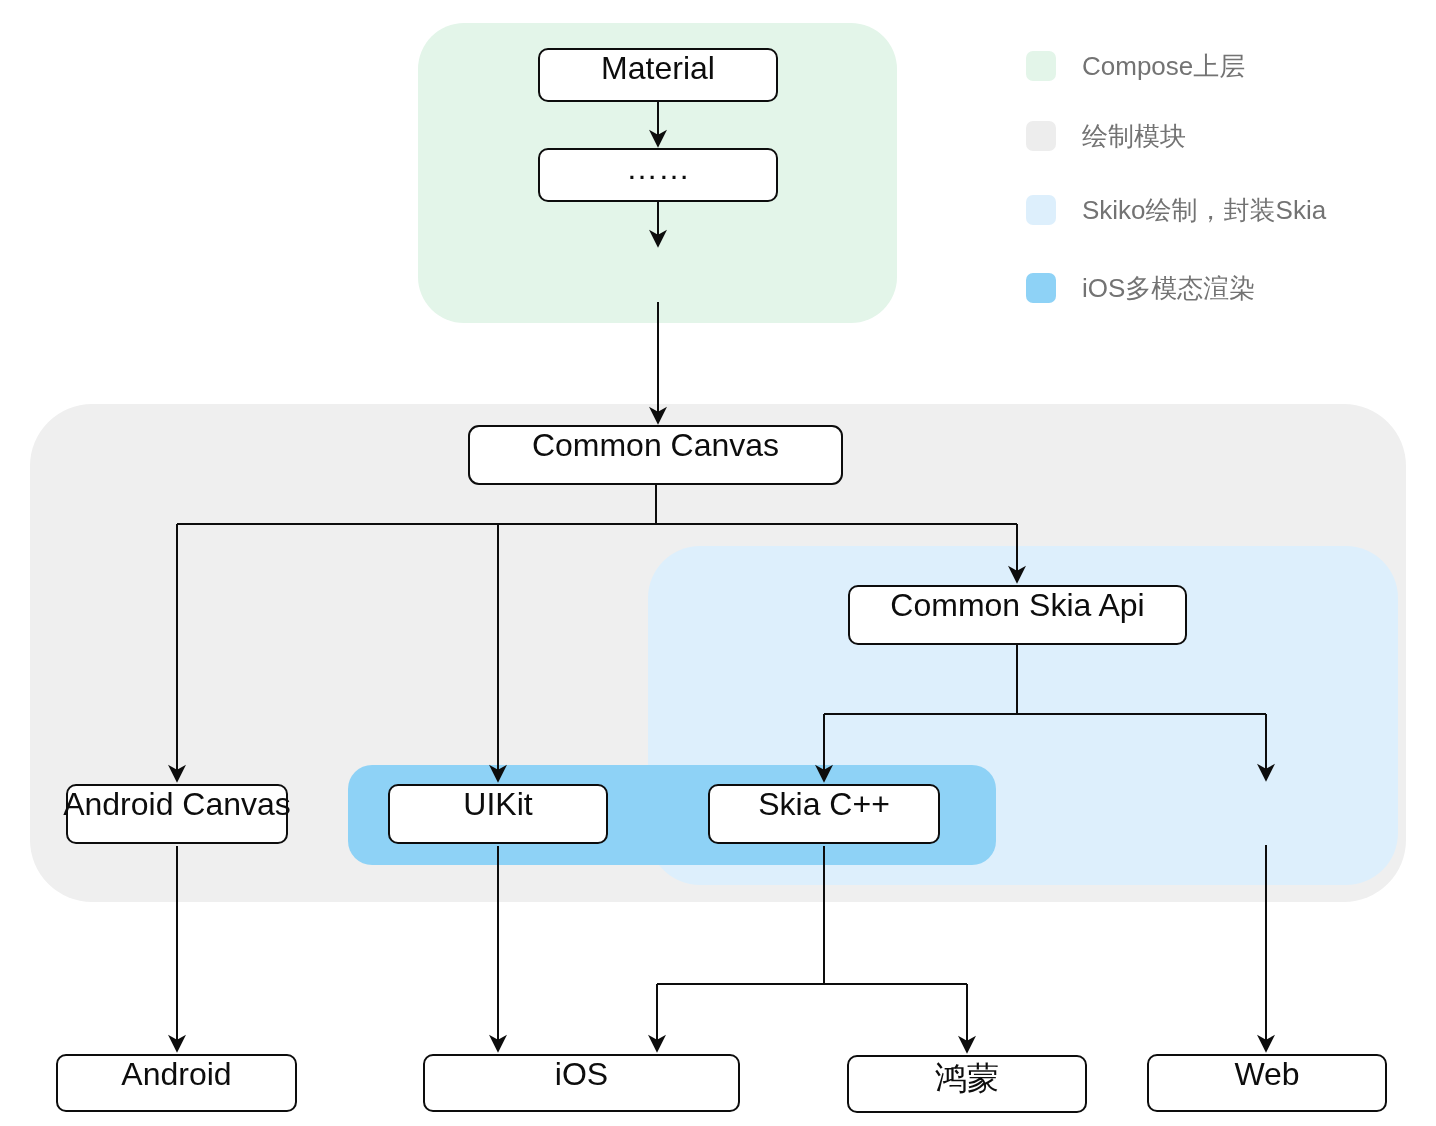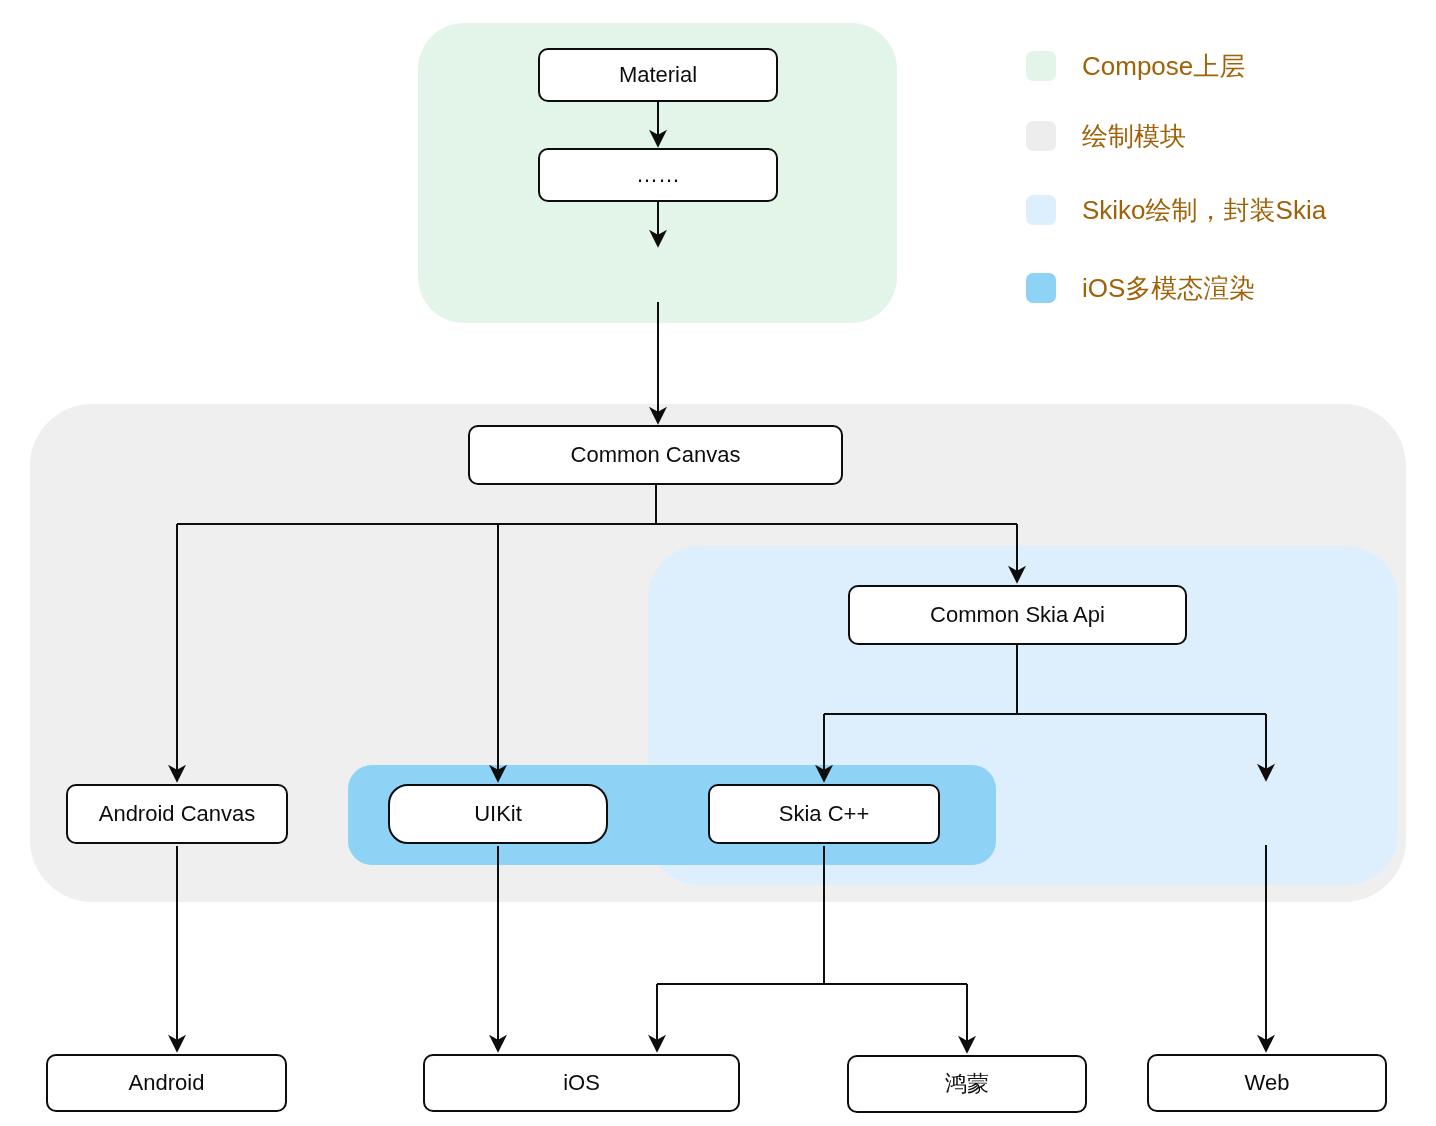--- a/index.html
+++ b/index.html
@@ -19,52 +19,52 @@
   .region-ios-multi { left: 348px; top: 765px; width: 648px;  height: 100px; border-radius: 24px; background: #8ed2f6; }
 
   .edges { position: absolute; left: 0; top: 0; width: 1436px; height: 1126px; pointer-events: none; }
 
   .node {
     position: absolute;
     background: #ffffff;
     border: 2px solid #0d0d0d;
     border-radius: 10px;
     display: flex;
-    align-items: center;
+    align-items: flex-start;
     justify-content: center;
-    font-size: 22px;
+    font-size: 32px;
     box-sizing: border-box;
     white-space: nowrap;
   }
   .n-material        { left: 538px;  top: 48px;   width: 240px; height: 54px; }
   .n-ellipsis        { left: 538px;  top: 148px;  width: 240px; height: 54px; }
   .n-runtime         { left: 538px;  top: 248px;  width: 240px; height: 54px; }
-  .n-common-canvas   { left: 468px;  top: 425px;  width: 375px; height: 60px; }
+  .n-common-canvas   { left: 468px;  top: 425px;  width: 375px; height: 60px; border-radius: 11px; }
   .n-common-skia-api { left: 848px;  top: 585px;  width: 339px; height: 60px; }
   .n-android-canvas  { left: 66px;   top: 784px;  width: 222px; height: 60px; }
-  .n-uikit           { left: 388px;  top: 784px;  width: 220px; height: 60px; border-radius: 20px; }
+  .n-uikit           { left: 388px;  top: 784px;  width: 220px; height: 60px; }
   .n-skia-cpp        { left: 708px;  top: 784px;  width: 232px; height: 60px; }
   .n-skia-wasm       { left: 1171px; top: 783px;  width: 191px; height: 60px; }
-  .n-android         { left: 46px;   top: 1054px; width: 241px; height: 58px; }
+  .n-android         { left: 56px;   top: 1054px; width: 241px; height: 58px; }
   .n-ios             { left: 423px;  top: 1054px; width: 317px; height: 58px; }
   .n-harmony         { left: 847px;  top: 1055px; width: 240px; height: 58px; }
   .n-web             { left: 1147px; top: 1054px; width: 240px; height: 58px; }
 
   .legend { position: absolute; left: 1026px; top: 50px; width: 400px; height: 260px; }
   .legend-item { position: absolute; left: 0; display: flex; align-items: center; height: 32px; }
   .li-0 { top: 0; }
   .li-1 { top: 70px; }
   .li-2 { top: 144px; }
   .li-3 { top: 222px; }
   .swatch { width: 30px; height: 30px; border-radius: 7px; flex: 0 0 30px; }
   .sw-0 { background: #e3f5e9; }
   .sw-1 { background: #ededed; }
   .sw-2 { background: #ddeffc; }
   .sw-3 { background: #8ed2f6; }
-  .legend-label { font-size: 26px; margin-left: 26px; color: #a16207; white-space: nowrap; }
+  .legend-label { font-size: 26px; margin-left: 26px; color: #737373; white-space: nowrap; }
 </style>
 </head>
 <body>
 
 <div class="canvas">
 
   <div class="region region-compose"></div>
   <div class="region region-draw"></div>
   <div class="region region-skiko"></div>
   <div class="region region-ios-multi"></div>

